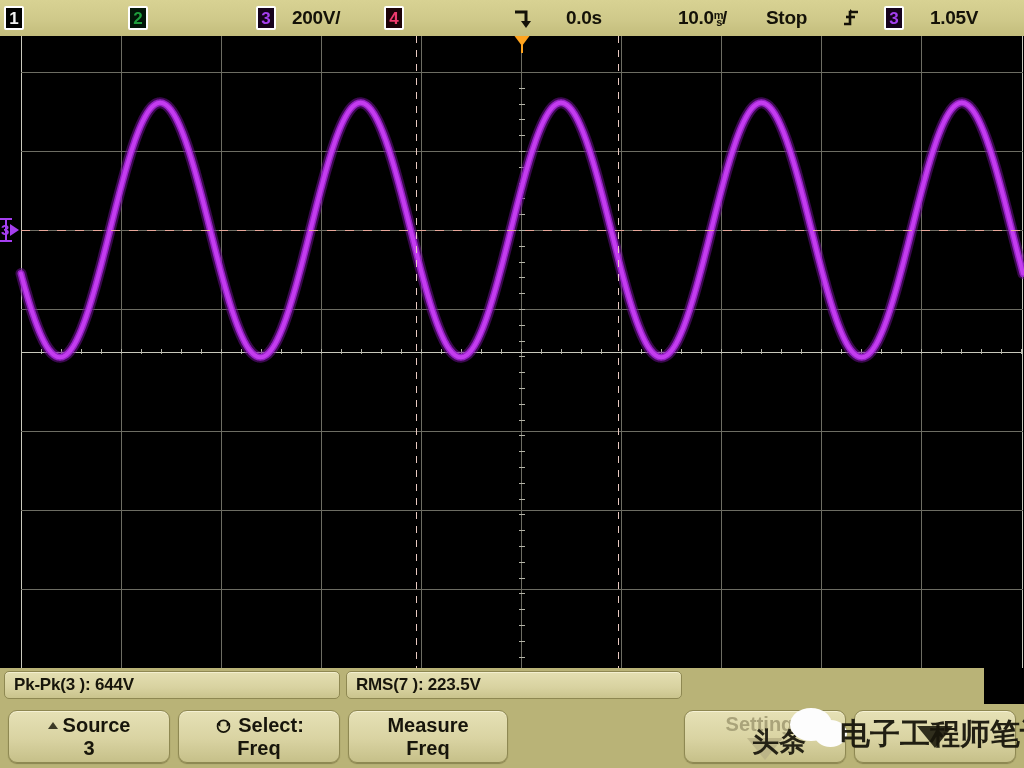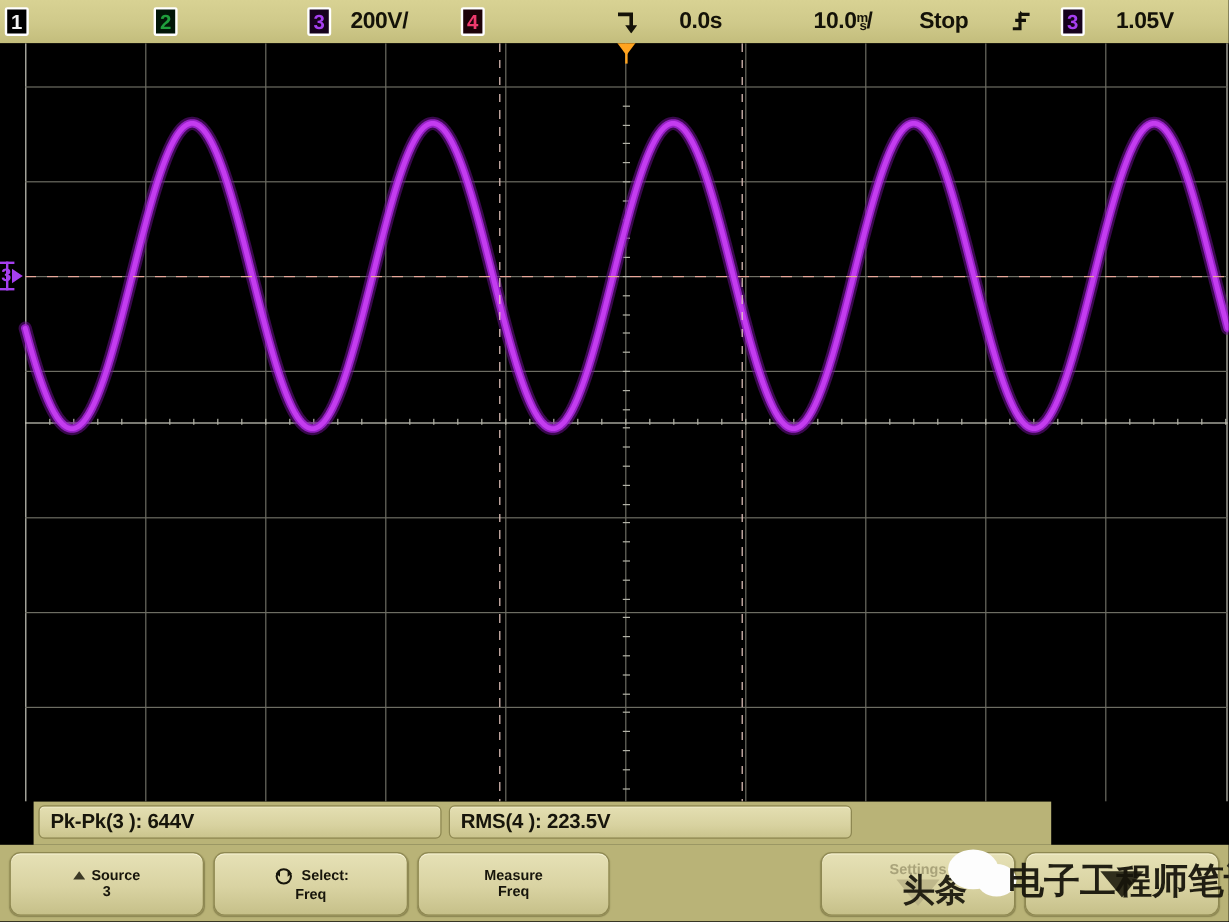--- a/index.html
+++ b/index.html
@@ -51,37 +51,37 @@
 
   
   .trigpos{position:absolute;width:0;height:0;border-left:9px solid transparent;
      border-right:9px solid transparent;border-top:12px solid #ffa41f;}
   .trigpos-stem{position:absolute;width:2px;height:9px;background:#ffa41f;}
 
   
   svg.wave{position:absolute;left:0;top:0;width:1024px;height:632px;}
 
   
-  .measbar{position:absolute;left:0;top:668px;width:848px;height:36px;
-    background:#b9b377;margin-left:28px;}
+  .measbar{position:absolute;left:0;top:668px;width:984px;height:36px;
+    background:#b9b377;}
   .measbox{position:absolute;top:3px;height:28px;border-radius:5px;
     background:linear-gradient(180deg,#e4dfb2 0%,#d8d2a0 60%,#cac48d 100%);
     border:1px solid #8e8852;box-shadow:inset 0 1px 0 #f3efcf;
     display:flex;align-items:center;padding-left:9px;box-sizing:border-box;}
   .measbox span{font-size:17px;color:#17150b;font-weight:bold;letter-spacing:-0.2px;}
 
   
   .keybar{position:absolute;left:0;top:704px;width:1024px;height:64px;
     background:#b9b377;}
   .skey{position:absolute;top:6px;height:53px;border-radius:9px;
     background:linear-gradient(180deg,#e6e1b6 0%,#d9d3a2 55%,#c6c089 100%);
     border:1px solid #8e8852;box-shadow:inset 0 1px 0 #f5f1d4,0 1px 1px #8a8450;
     display:flex;flex-direction:column;align-items:center;justify-content:center;
     box-sizing:border-box;}
-  .skey .l1,.skey .l2{font-size:12px;color:#17150b;font-weight:bold;line-height:1.12;}
+  .skey .l1,.skey .l2{font-size:20px;color:#17150b;font-weight:bold;line-height:1.12;}
   .skey.disabled .l1,.skey.disabled .l2{color:#a9a37a;}
   .skey .row{display:flex;align-items:center;gap:5px;}
   .up-tri{width:0;height:0;border-left:5px solid transparent;
      border-right:5px solid transparent;border-bottom:7px solid #3b3926;}
   .dn-tri{width:0;height:0;border-left:18px solid transparent;
      border-right:18px solid transparent;border-top:22px solid #121005;opacity:.85;}
   .dn-tri.gray{border-top-color:#b8b286;}
   .ent-ico{width:19px;height:19px;}
 
   
@@ -292,21 +292,21 @@
     <div class="trigpos" style="left:513px;top:-2px;"></div>
     <div class="trigpos-stem" style="left:521px;top:8px;"></div>
 
   </div>
 
   <div class="measbar">
     <div class="measbox" style="left:4px;width:336px;">
       <span>Pk-Pk(3 ): 644V</span>
     </div>
     <div class="measbox" style="left:346px;width:336px;">
-      <span>RMS(4 ): 223.5V</span>
+      <span>RMS(7 ): 223.5V</span>
     </div>
   </div>
 
   <div class="keybar">
 
     <div class="skey" style="left:8px;width:162px;">
       <div class="row">
         <span class="up-tri"></span>
         <span class="l1">Source</span>
       </div>

